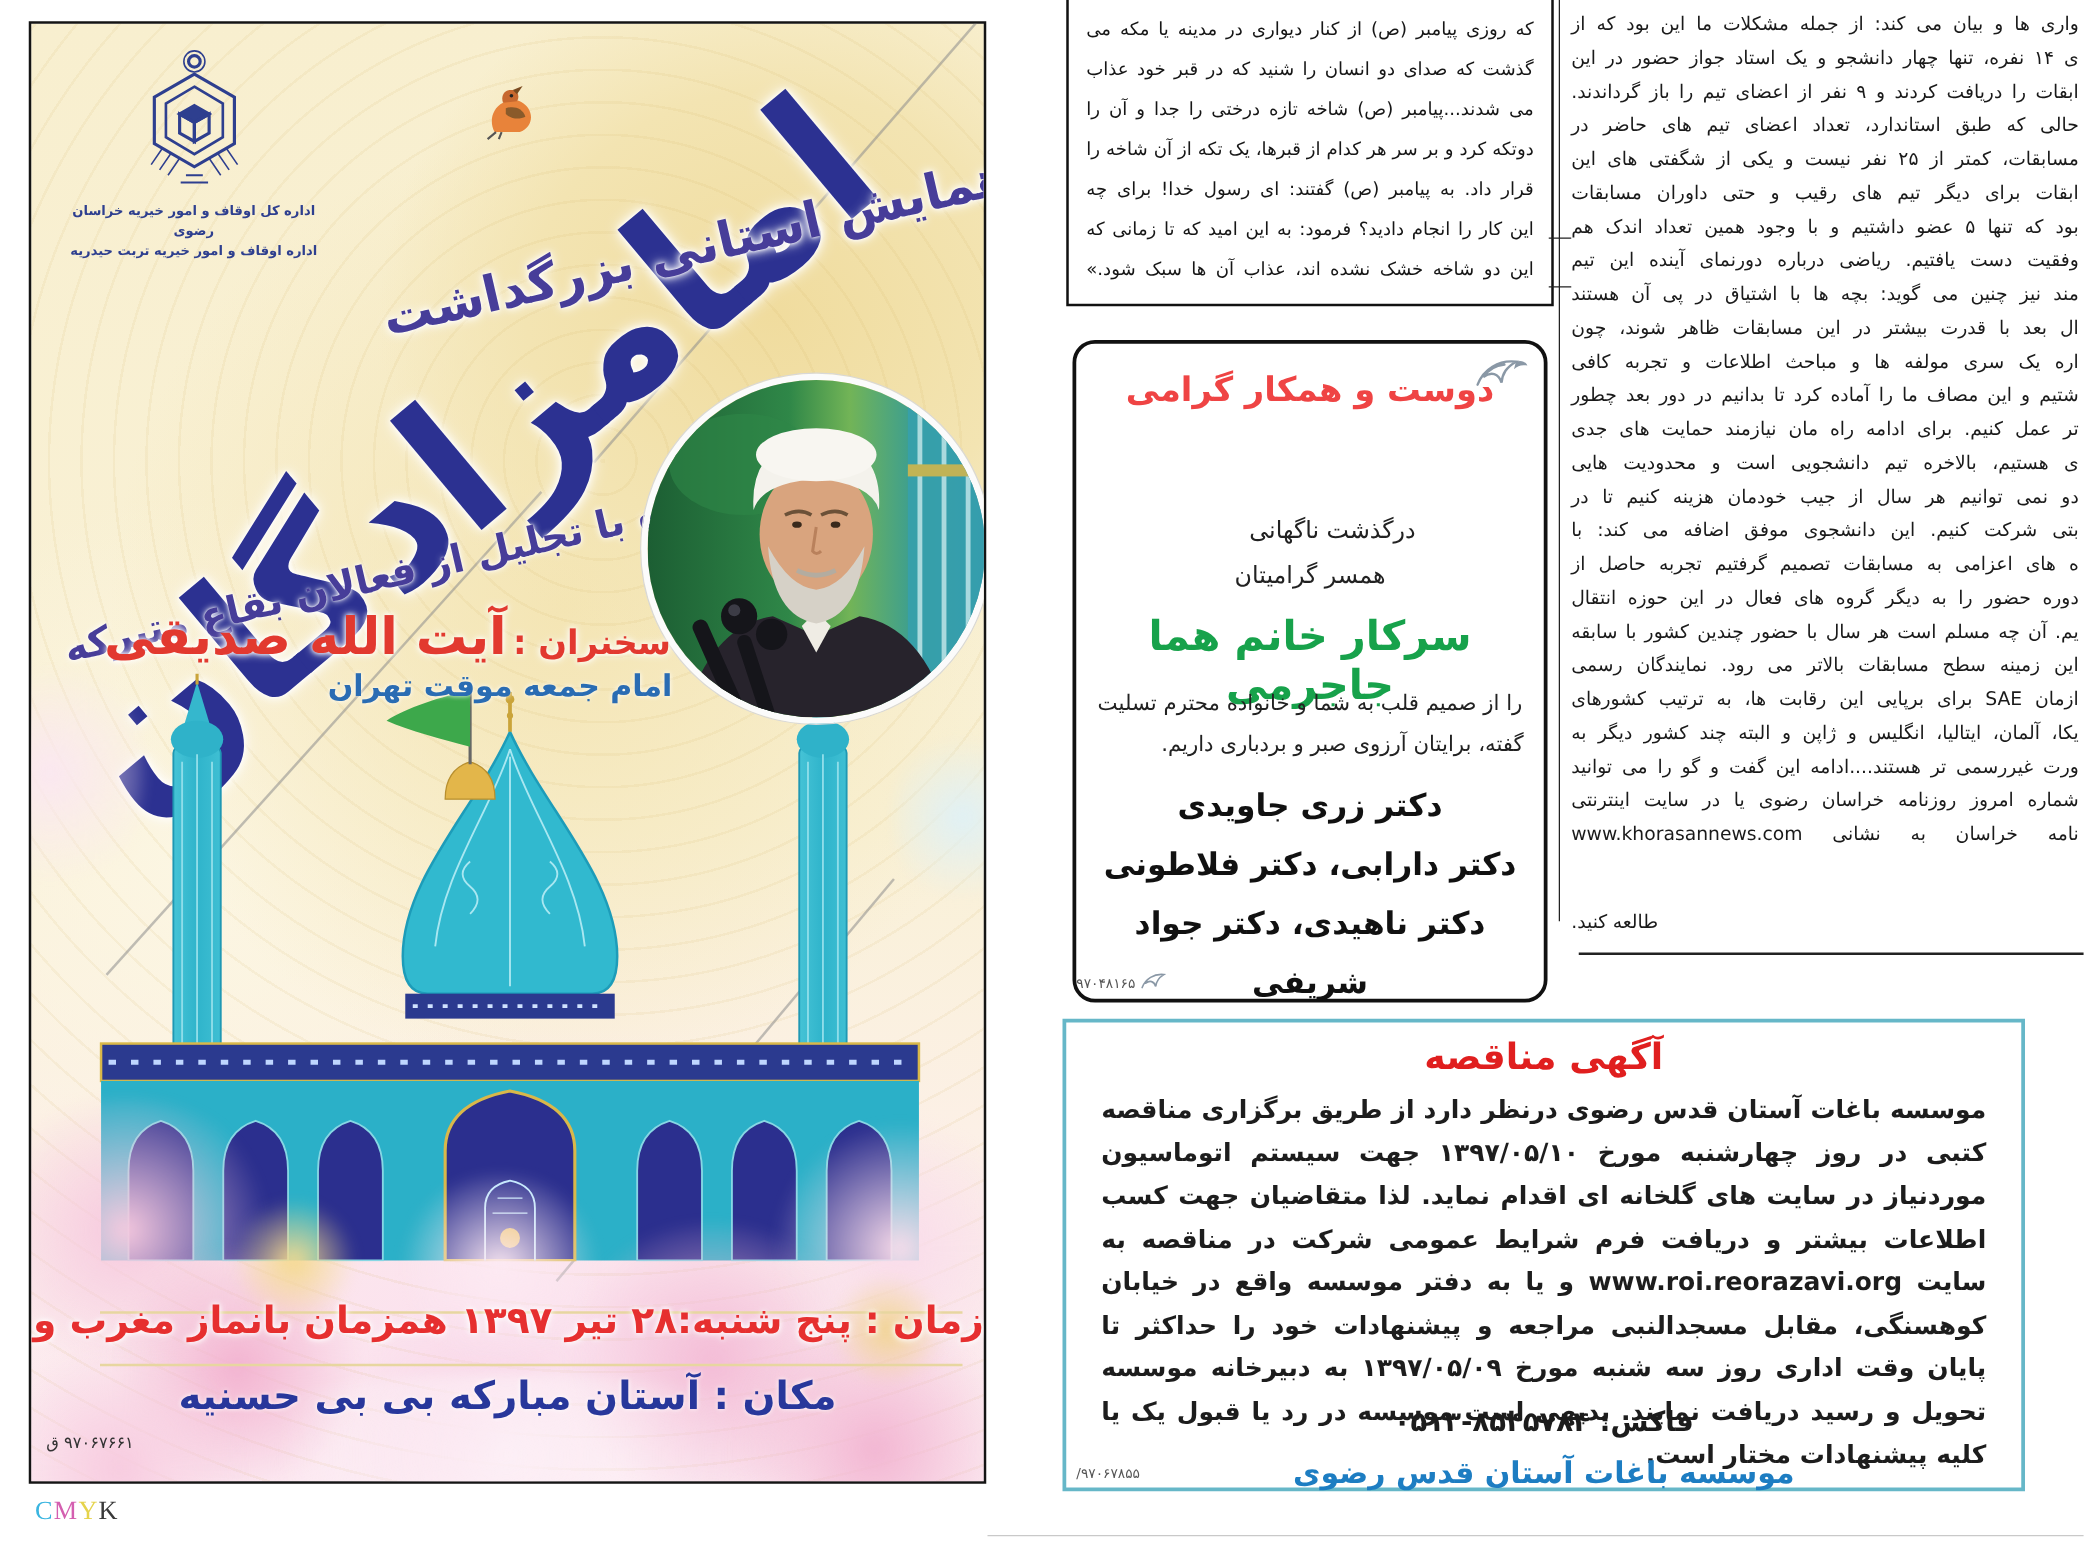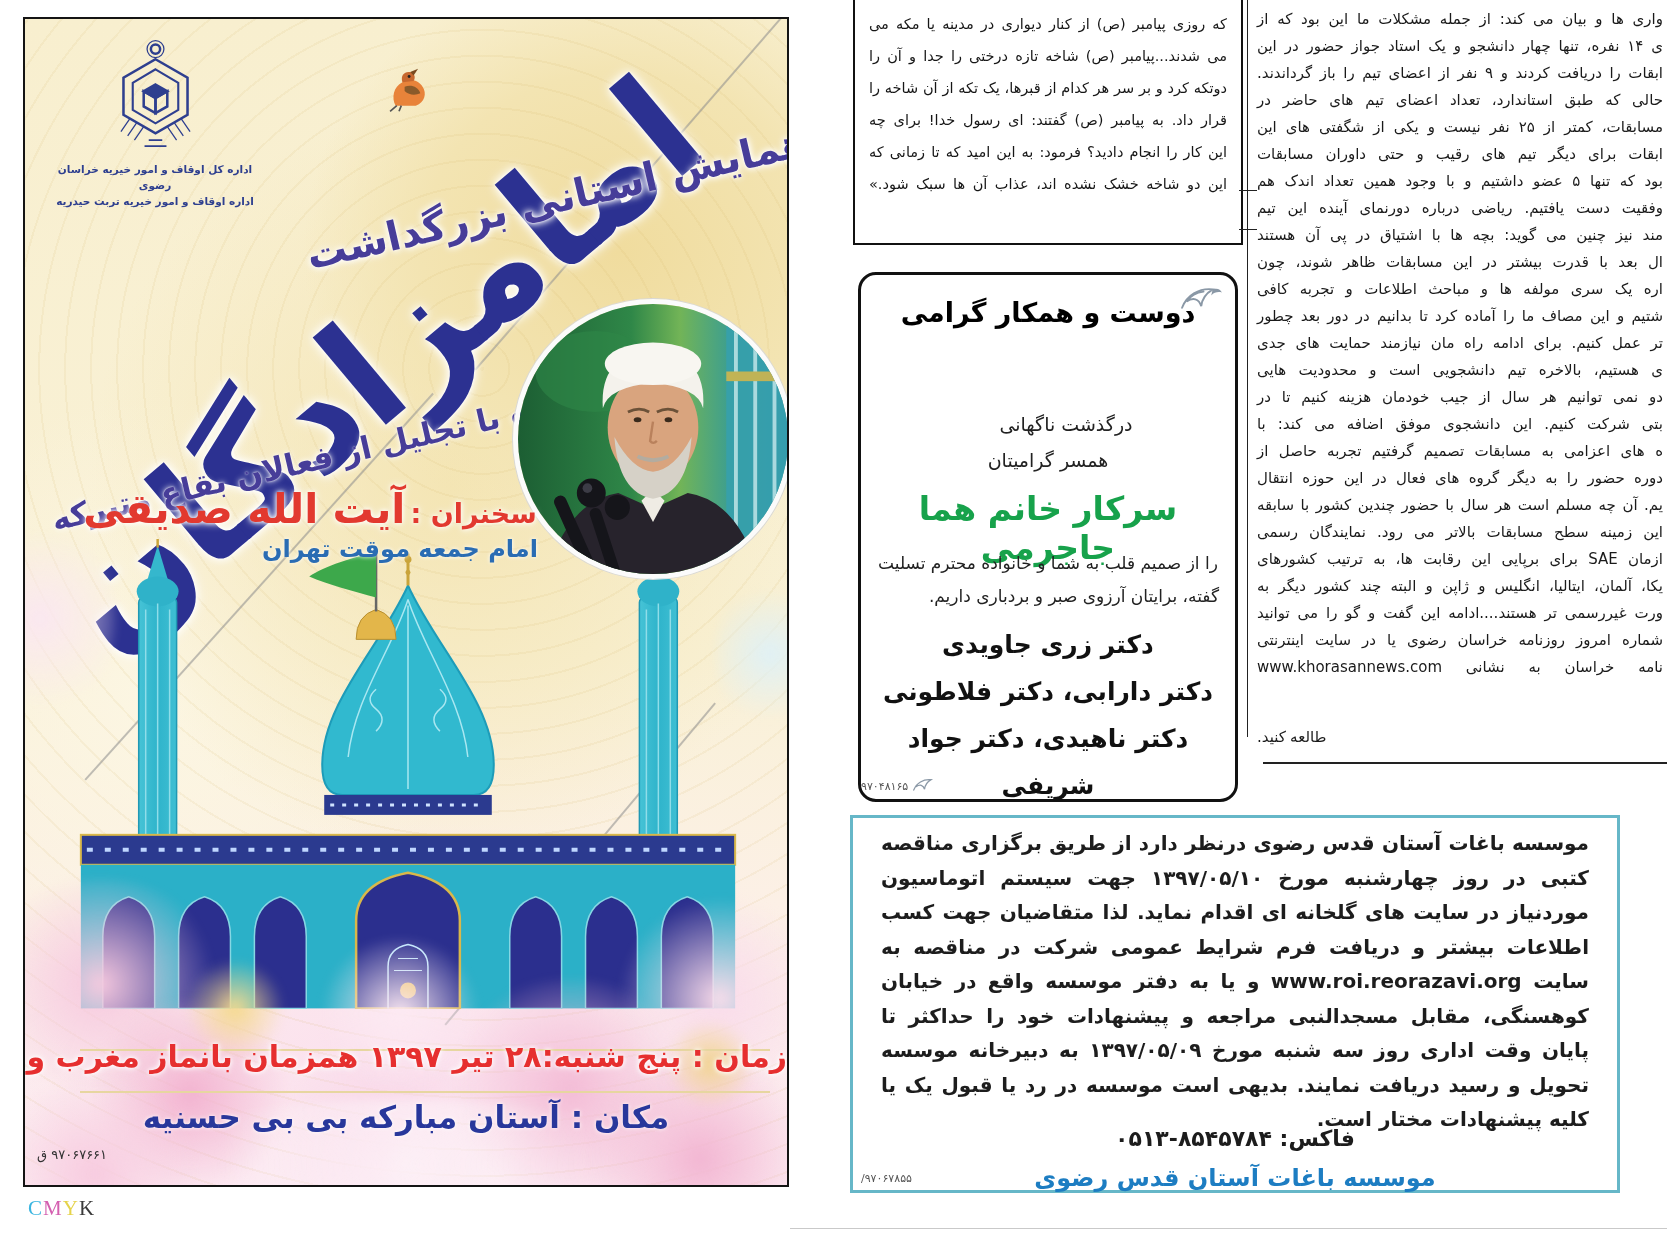--- a/index.html
+++ b/index.html
@@ -72,21 +72,21 @@
     border:2.5px solid #111;background:#fff;padding:14px 14px 0 14px;direction:rtl;
   }
   .hline{font-size:14.5px;line-height:32px;color:#161616;word-spacing:-1px;
     text-align:justify;text-align-last:justify;}
   
   .cond{
     position:absolute;left:858px;top:272px;width:380px;height:530px;box-sizing:border-box;
     border:3px solid #111;border-radius:18px;background:#fff;
   }
   .cond > div{position:absolute;left:0;right:0;text-align:center;direction:rtl;}
-  .c1{top:22px;font-size:27px;font-weight:bold;color:#000000;}
+  .c1{top:22px;font-size:27px;font-weight:bold;color:#ef4444;}
   .c2{top:70px;font-size:31px;font-weight:bold;color:#111;}
   .c3{top:138px;font-size:19px;color:#222;margin-left:36px;}
   .c4{top:174px;font-size:19px;color:#222;}
   .c5{top:214px;font-size:33px;font-weight:bold;color:#17a24b;}
   .c6{top:272px;left:16px !important;right:16px !important;font-size:17px;line-height:33px;color:#222;
       text-align:justify;text-align-last:right;}
   .csigs{top:346px;}
   .csig{font-size:25px;font-weight:bold;line-height:47px;color:#111;}
   .cref{position:absolute;left:10px;bottom:6px;right:auto !important;text-align:left;direction:ltr;
     font-size:11px;color:#555;display:flex;align-items:flex-end;gap:4px;}
@@ -273,20 +273,21 @@
     <div class="time" dir="rtl">زمان : پنج شنبه:۲۸ تیر ۱۳۹۷ همزمان بانماز مغرب و عشاء</div>
     <div class="loc" dir="rtl">مکان : آستان مبارکه بی بی حسنیه</div>
     <div class="pref">۹۷۰۶۷۶۶۱ ق</div>
   </div>
 
   <div class="cmyk"><span class="cl">C</span><span class="cl">M</span><span class="cl">Y</span><span class="cl">K</span></div>
 
   <div class="hadith">
     <div>
         <div class="hline">که روزی پیامبر (ص) از کنار دیواری در مدینه یا مکه می</div>
+        <div class="hline">گذشت که صدای دو انسان را شنید که در قبر خود عذاب</div>
         <div class="hline">می شدند...پیامبر (ص) شاخه تازه درختی را جدا و آن را</div>
         <div class="hline">دوتکه کرد و بر سر هر کدام از قبرها، یک تکه از آن شاخه را</div>
         <div class="hline">قرار داد. به پیامبر (ص) گفتند: ای رسول خدا! برای چه</div>
         <div class="hline">این کار را انجام دادید؟ فرمود: به این امید که تا زمانی که</div>
         <div class="hline">این دو شاخه خشک نشده اند، عذاب آن ها سبک شود.»</div>
       </div>
   </div>
 
   <div class="cond">
     <svg class="flourish-tr" viewBox="0 0 60 40">
@@ -340,20 +341,21 @@
         <div class="aline">یکا، آلمان، ایتالیا، انگلیس و ژاپن و البته چند کشور دیگر به</div>
         <div class="aline">ورت غیررسمی تر هستند....ادامه این گفت و گو را می توانید</div>
         <div class="aline">شماره امروز روزنامه خراسان رضوی یا در سایت اینترنتی</div>
         <div class="aline">نامه خراسان به نشانی www.khorasannews.com</div>
         <div class="aline">طالعه کنید.</div>
       </div>
   </div>
   <div class="hr1"></div>
 
   <div class="tender">
+    <div class="t-title">آگهی مناقصه</div>
     <div class="t-body">موسسه باغات آستان قدس رضوی درنظر دارد از طریق برگزاری مناقصه کتبی در روز چهارشنبه مورخ ۱۳۹۷/۰۵/۱۰ جهت سیستم اتوماسیون موردنیاز در سایت های گلخانه ای اقدام نماید. لذا متقاضیان جهت کسب اطلاعات بیشتر و دریافت فرم شرایط عمومی شرکت در مناقصه به سایت www.roi.reorazavi.org و یا به دفتر موسسه واقع در خیابان کوهسنگی، مقابل مسجدالنبی مراجعه و پیشنهادات خود را حداکثر تا پایان وقت اداری روز سه شنبه مورخ ۱۳۹۷/۰۵/۰۹ به دبیرخانه موسسه تحویل و رسید دریافت نمایند. بدیهی است موسسه در رد یا قبول یک یا کلیه پیشنهادات مختار است.</div>
     <div class="t-fax">فاکس: ۸۵۴۵۷۸۴-۰۵۱۳</div>
     <div class="t-footer">موسسه باغات آستان قدس رضوی</div>
     <div class="t-ref">/۹۷۰۶۷۸۵۵</div>
   </div>
 
   <div class="bottomline"></div>
 </div>
 
 </body></html>

